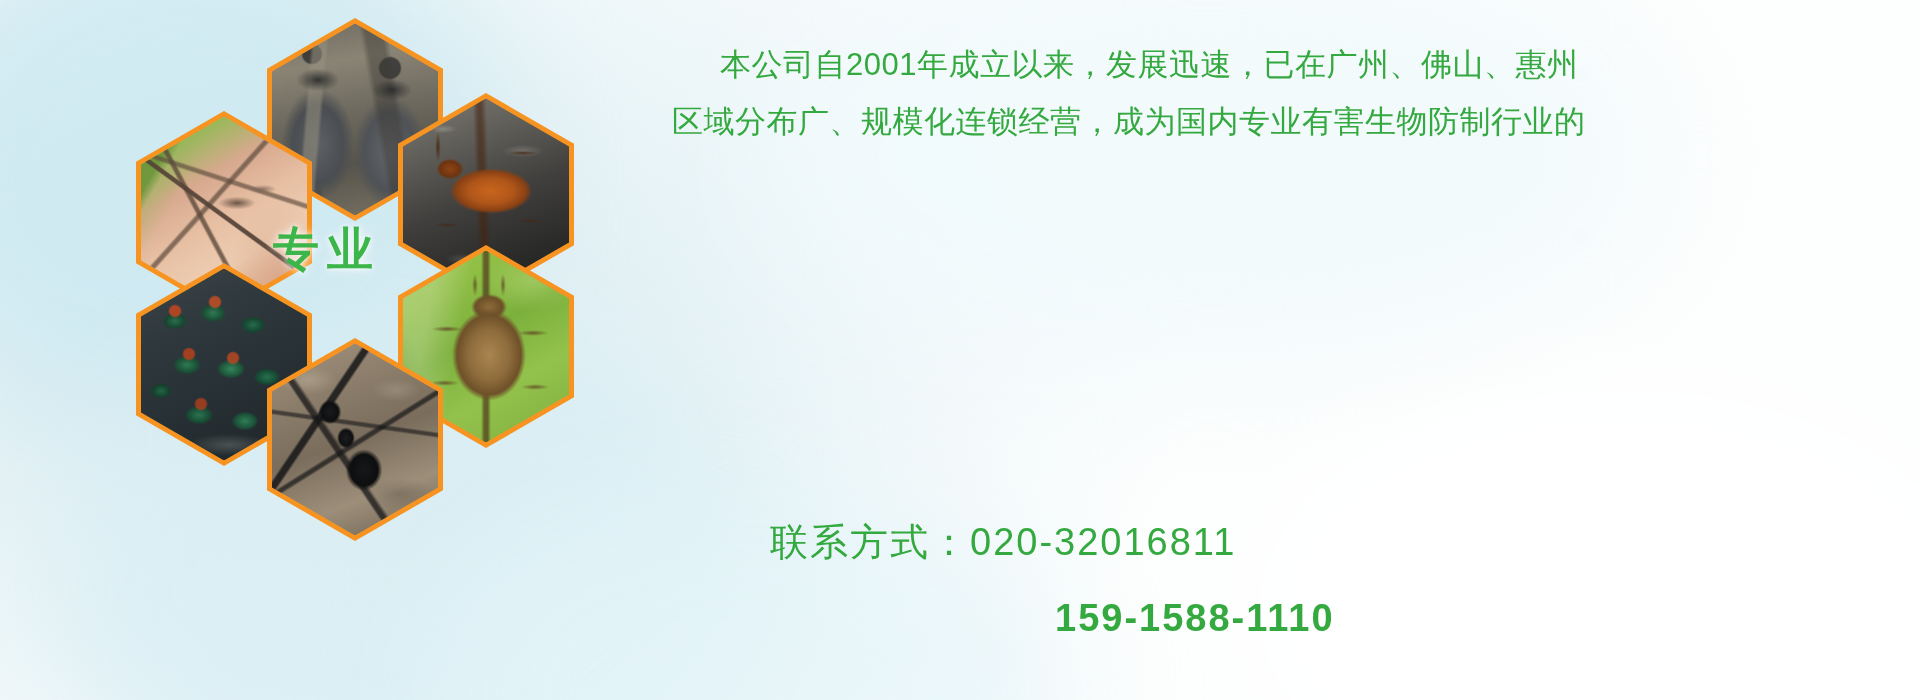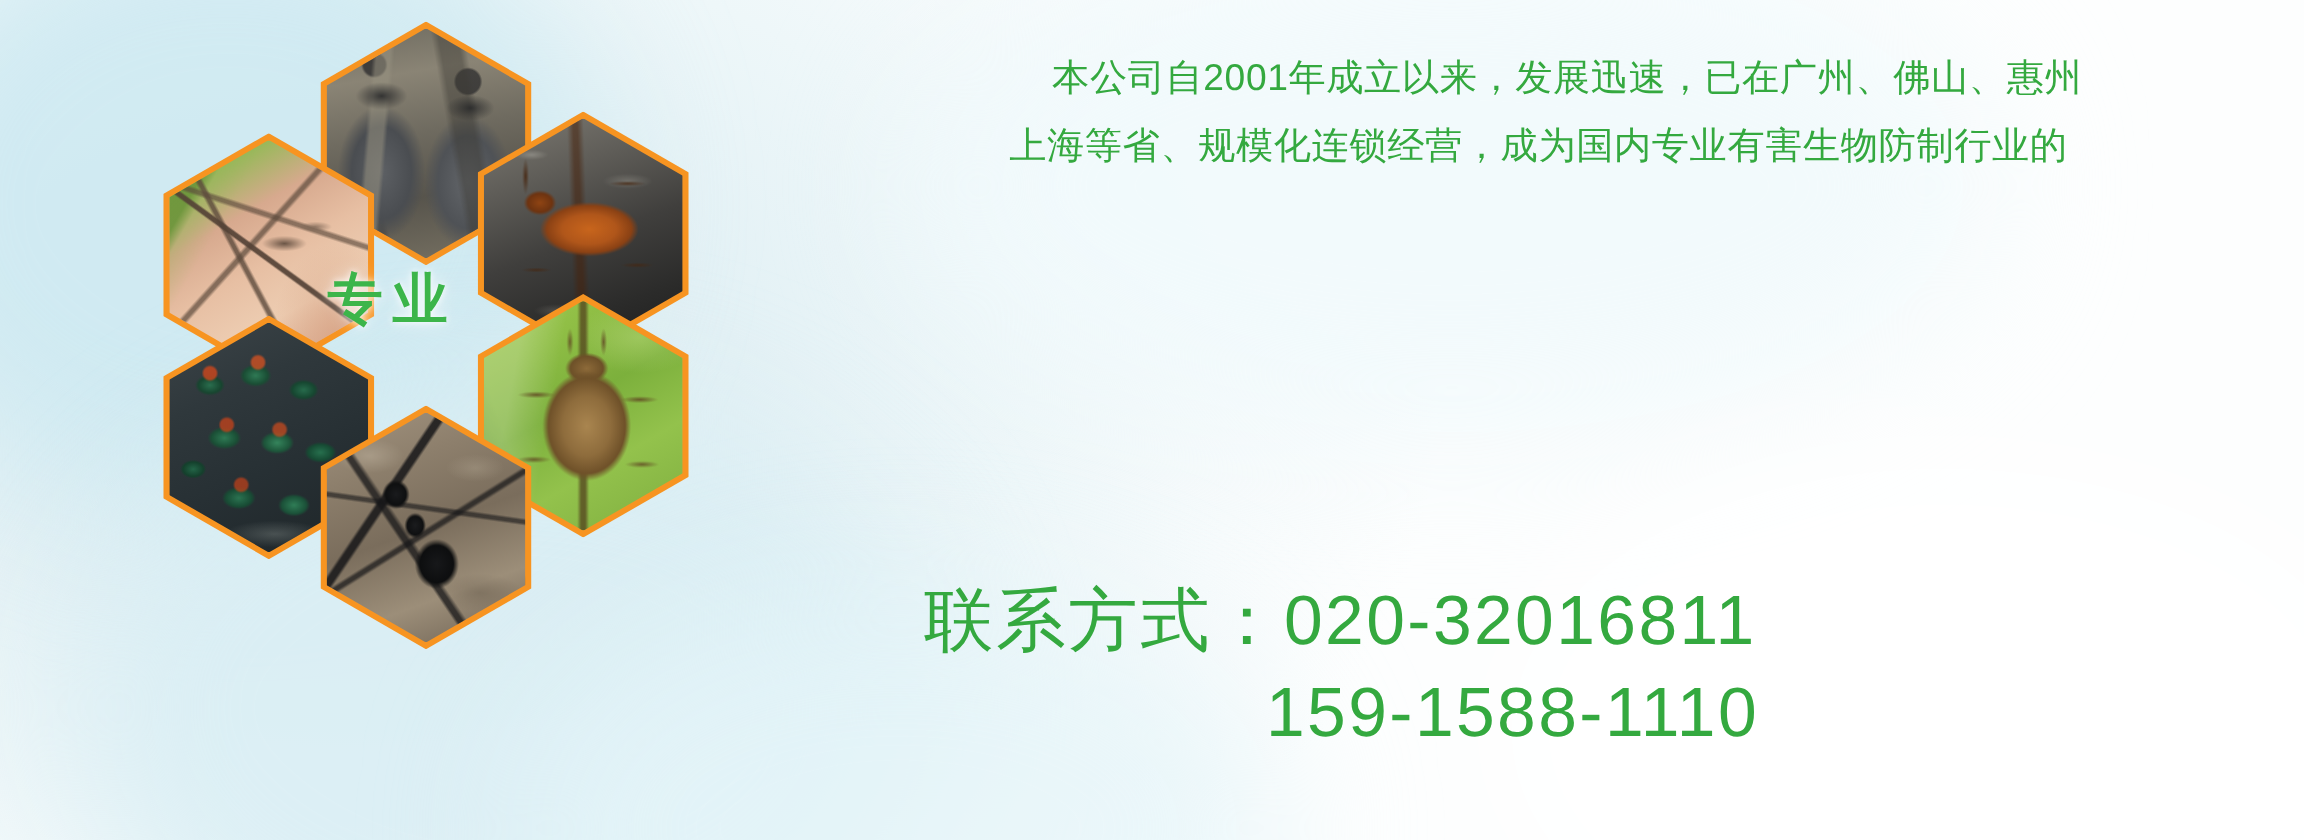--- a/index.html
+++ b/index.html
@@ -248,38 +248,38 @@
     top: 36px;
     width: 1220px;
     color: #34a93f;
     font-size: 31px;
     line-height: 57px;
     letter-spacing: .5px;
   }
   #copy p {
     margin: 0;
     white-space: nowrap;
-    text-align: center;
   }
   #copy p.indent { text-indent: 48px; }
 
   
   #contact {
     position: absolute;
     left: 770px;
-    top: 480px;
+    top: 504px;
     color: #34a93f;
-    font-size: 58px;
+    font-size: 38px;
     line-height: 76px;
     letter-spacing: 2px;
     white-space: nowrap;
   }
   #contact .phone-2 {
     display: block;
     padding-left: 285px;
+    font-weight: bold;
   }
 </style>
 </head>
 <body>
 
 <div id="banner">
 
   <div class="bg-blob blob-a"></div>
   <div class="bg-blob blob-b"></div>
   <div class="bg-blob blob-c"></div>
@@ -325,21 +325,21 @@
     </div>
 
   </div>
 
   <div id="hc-title">
     <span class="t-line">专业</span>
   </div>
 
   <div id="copy">
     <p class="indent">本公司自2001年成立以来，发展迅速，已在广州、佛山、惠州</p>
-    <p>上海等省、规模化连锁经营，成为国内专业有害生物防制行业的</p>
+    <p>区域分布广、规模化连锁经营，成为国内专业有害生物防制行业的</p>
   </div>
 
   <div id="contact">
     <span>联系方式：</span><span>020-32016811</span>
     <span class="phone-2">159-1588-1110</span>
   </div>
 
 </div>
 
 </body></html>

